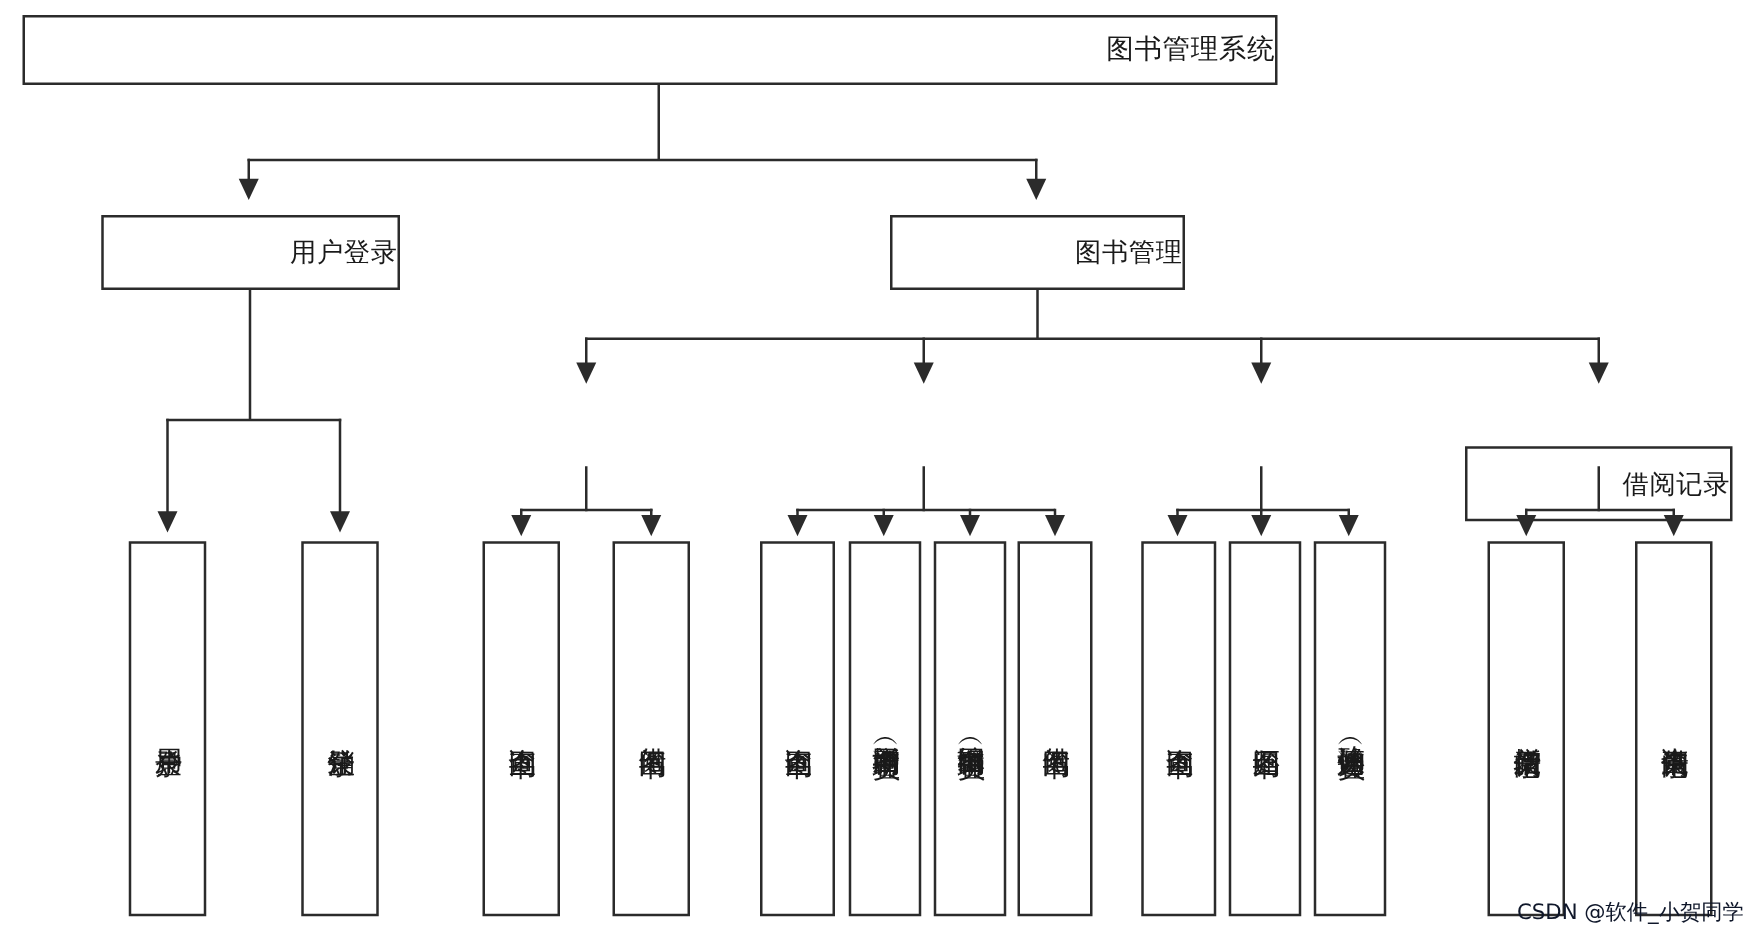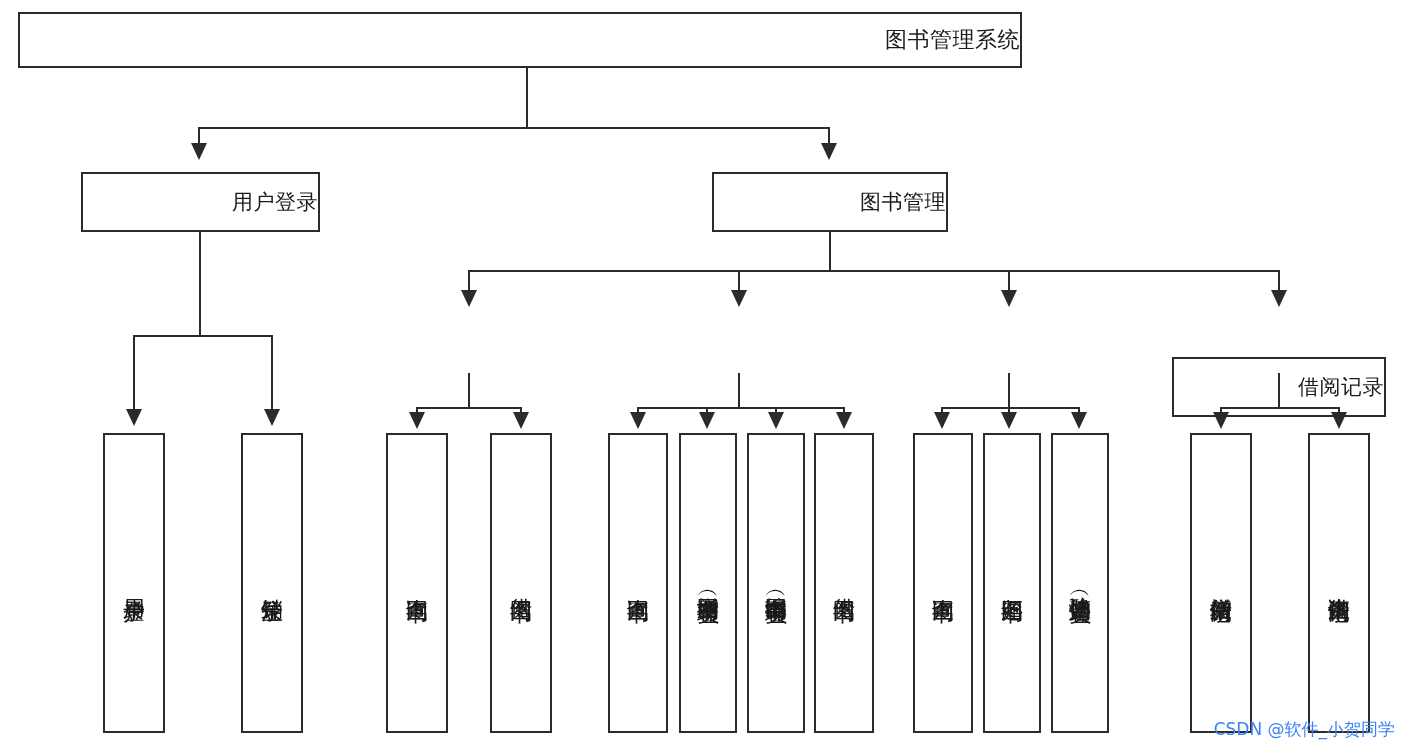--- a/index.html
+++ b/index.html
@@ -74,21 +74,21 @@
     border-left: 8px solid transparent;
     border-right: 8px solid transparent;
     border-top: 17px solid #2b2b2b;
   }
   
   #watermark {
     position: absolute;
     right: 10px;
     bottom: 6px;
     font-size: 17px;
-    color: #3b82f6;
+    color: #0f172a;
     font-family: "DejaVu Sans", "Liberation Sans", sans-serif;
     white-space: nowrap;
     user-select: none;
     text-align: right;
   }
 </style>
 </head>
 <body>
 
 <div id="canvas">

